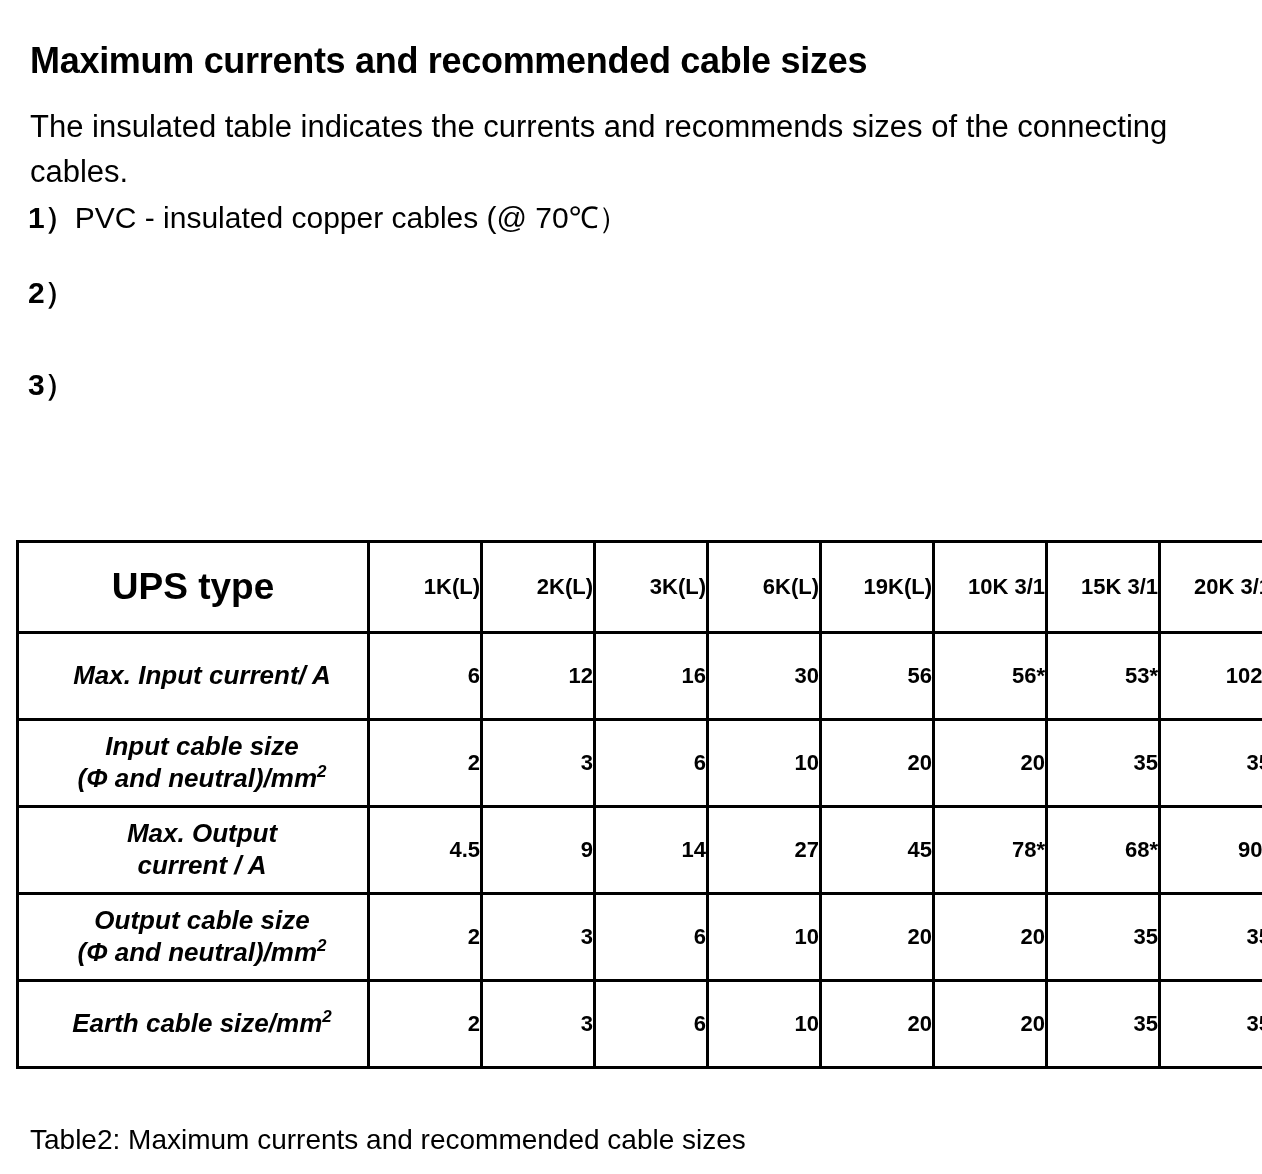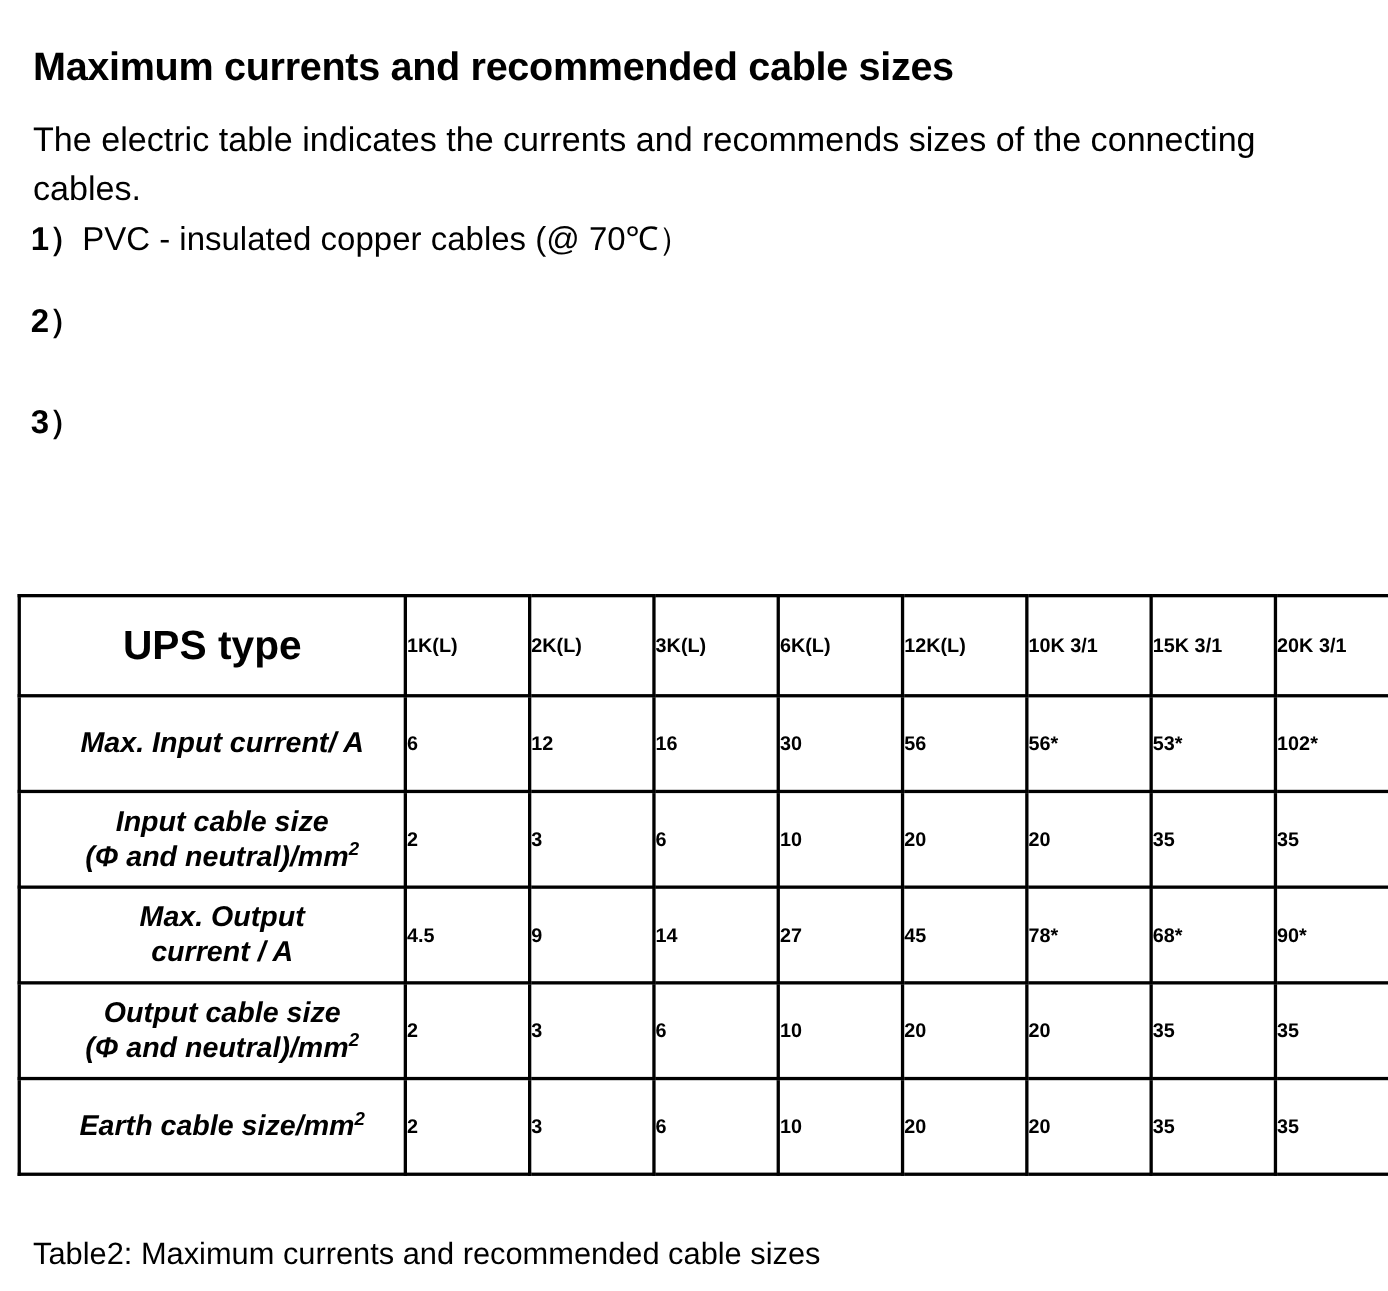--- a/index.html
+++ b/index.html
@@ -69,23 +69,23 @@
     width: 1232px;
   }
   table.specs {
     border-collapse: collapse;
     width: 1232px;
     table-layout: fixed;
   }
   table.specs td, table.specs th {
     border: 3px solid #000;
     padding: 0;
-    font-size: 18px;
-    font-weight: bold;
-    text-align: left;
+    font-size: 22px;
+    font-weight: bold;
+    text-align: right;
     vertical-align: middle;
     height: 84px;
   }
   table.specs th.rowhead, table.specs td.rowhead {
     text-align: center;
     padding-left: 18px;
     font-size: 26px;
     font-weight: bold;
     line-height: 1.22;
     font-style: italic;
@@ -112,21 +112,21 @@
     font-size: 28px;
   }
 </style>
 </head>
 <body>
 
 <div class="page">
 
   <h1 class="title">Maximum currents and recommended cable sizes</h1>
 
-  <p class="intro">The electric table indicates the currents and recommends sizes of the connecting cables.</p>
+  <p class="intro">The insulated table indicates the currents and recommends sizes of the connecting cables.</p>
 
   <div class="note" id="note-1">
     <span class="num">1）</span>
     <span class="body">PVC - insulated copper cables (@ 70℃）</span>
   </div>
 
   <div class="note" id="note-2">
     <span class="num">2）</span>
   </div>
 
@@ -136,21 +136,21 @@
 
   <div class="table-wrap">
     <table class="specs">
       <thead>
         <tr>
           <th class="corner col-head">UPS type</th>
           <th class="col-val">1K(L)</th>
           <th class="col-val">2K(L)</th>
           <th class="col-val">3K(L)</th>
           <th class="col-val">6K(L)</th>
-          <th class="col-val">12K(L)</th>
+          <th class="col-val">19K(L)</th>
           <th class="col-val">10K 3/1</th>
           <th class="col-val">15K 3/1</th>
           <th class="col-val">20K 3/1</th>
         </tr>
       </thead>
       <tbody>
         <tr>
           <td class="rowhead">
             <span>Max. Input current/ A</span>
           </td>

